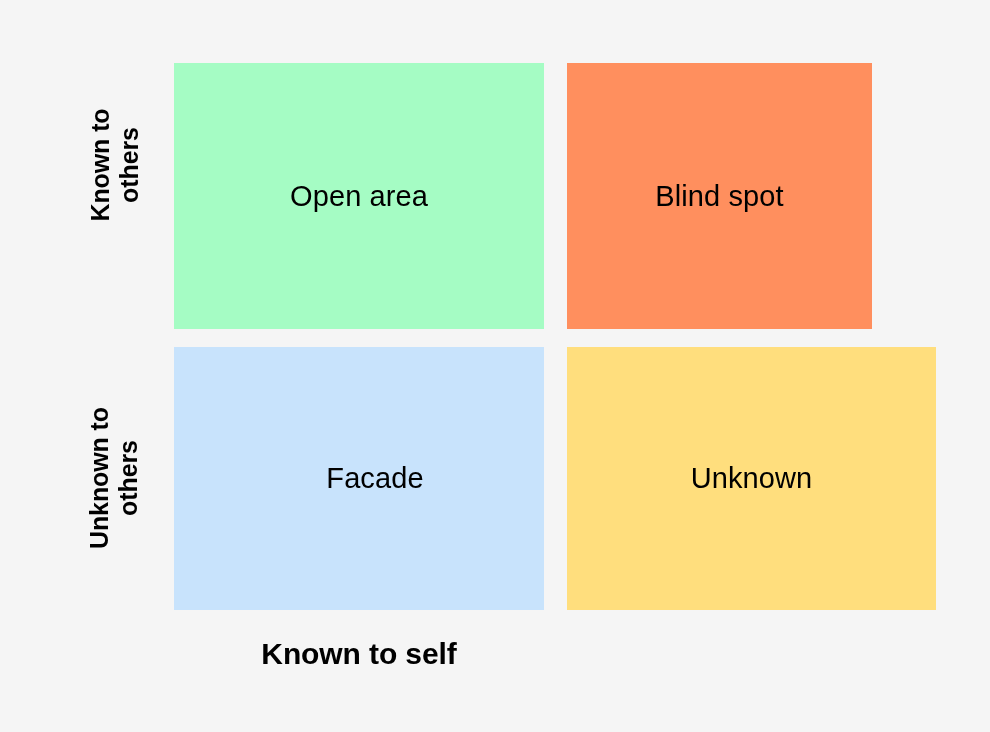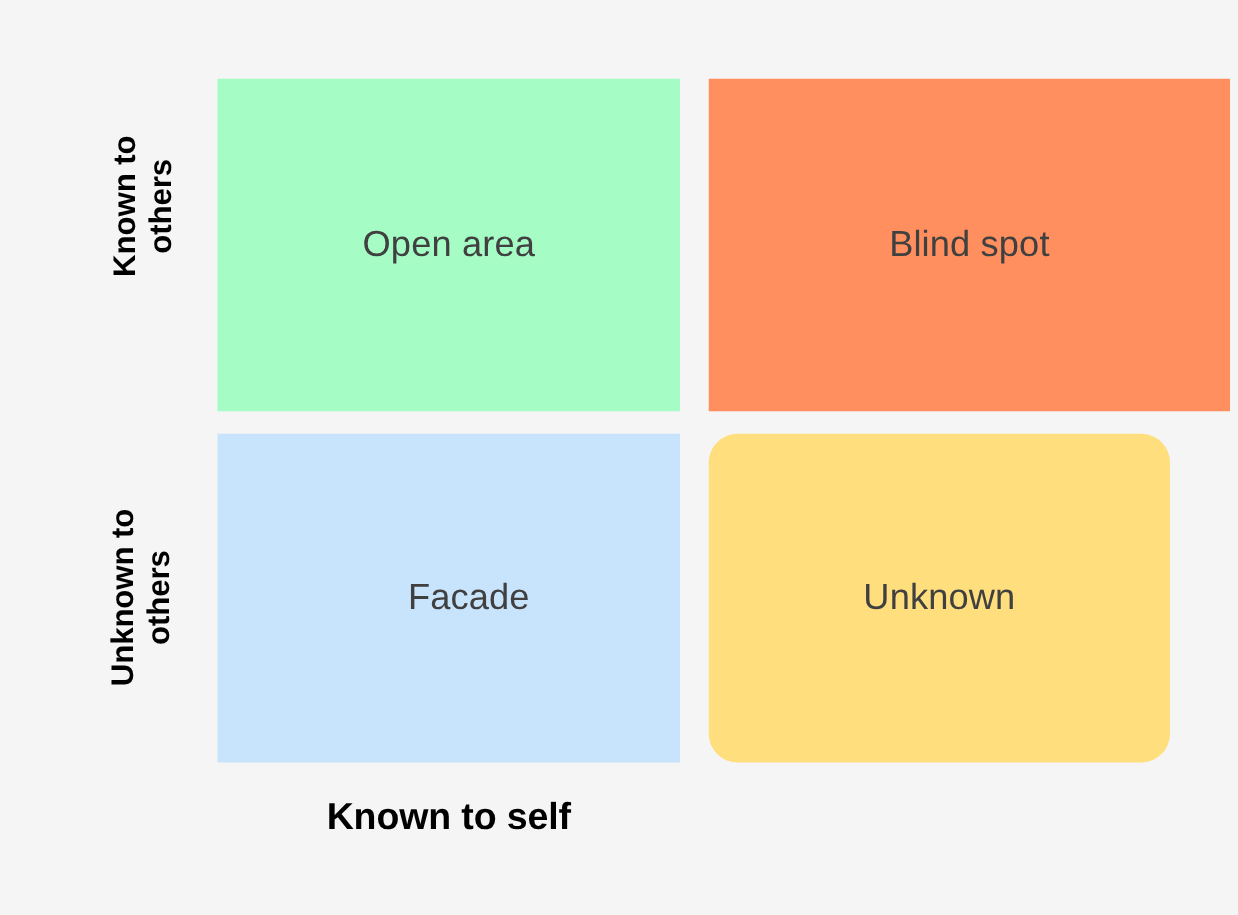--- a/index.html
+++ b/index.html
@@ -26,37 +26,37 @@
   .quadrant {
     position: absolute;
     display: flex;
     align-items: center;
     justify-content: center;
     box-sizing: border-box;
   }
   .quadrant .quadrant-label {
     font-size: 29px;
     font-weight: 400;
-    color: #404040;
+    color: #000000;
     letter-spacing: 0.1px;
     line-height: 1;
     text-align: center;
   }
 
   #cell-open-area {
     left: 174px;
     top: 63px;
     width: 370px;
     height: 266px;
     background: #a5fcc4;
   }
   #cell-blind-spot {
     left: 567px;
     top: 63px;
-    width: 417px;
+    width: 305px;
     height: 266px;
     background: #ff8f5e;
   }
   #cell-facade {
     left: 174px;
     top: 347px;
     width: 370px;
     height: 263px;
     background: #c8e3fc;
     padding-left: 32px;
@@ -153,21 +153,21 @@
   </div>
 
   <div class="quadrant" id="cell-blind-spot" style="background: rgb(255, 143, 94);">
     <span class="quadrant-label">Blind spot</span>
   </div>
 
   <div class="quadrant" id="cell-facade" style="background: rgb(200, 227, 252);">
     <span class="quadrant-label">Facade</span>
   </div>
 
-  <div class="quadrant" id="cell-unknown" style="background: rgb(255, 222, 125); border-radius: 23px;">
+  <div class="quadrant" id="cell-unknown" style="background: rgb(255, 222, 125);">
     <span class="quadrant-label">Unknown</span>
   </div>
 
   <div class="col-axis-label" id="col-label-known-to-self">
     <span class="axis-text">Known to self</span>
   </div>
 
 
 </div>
 

